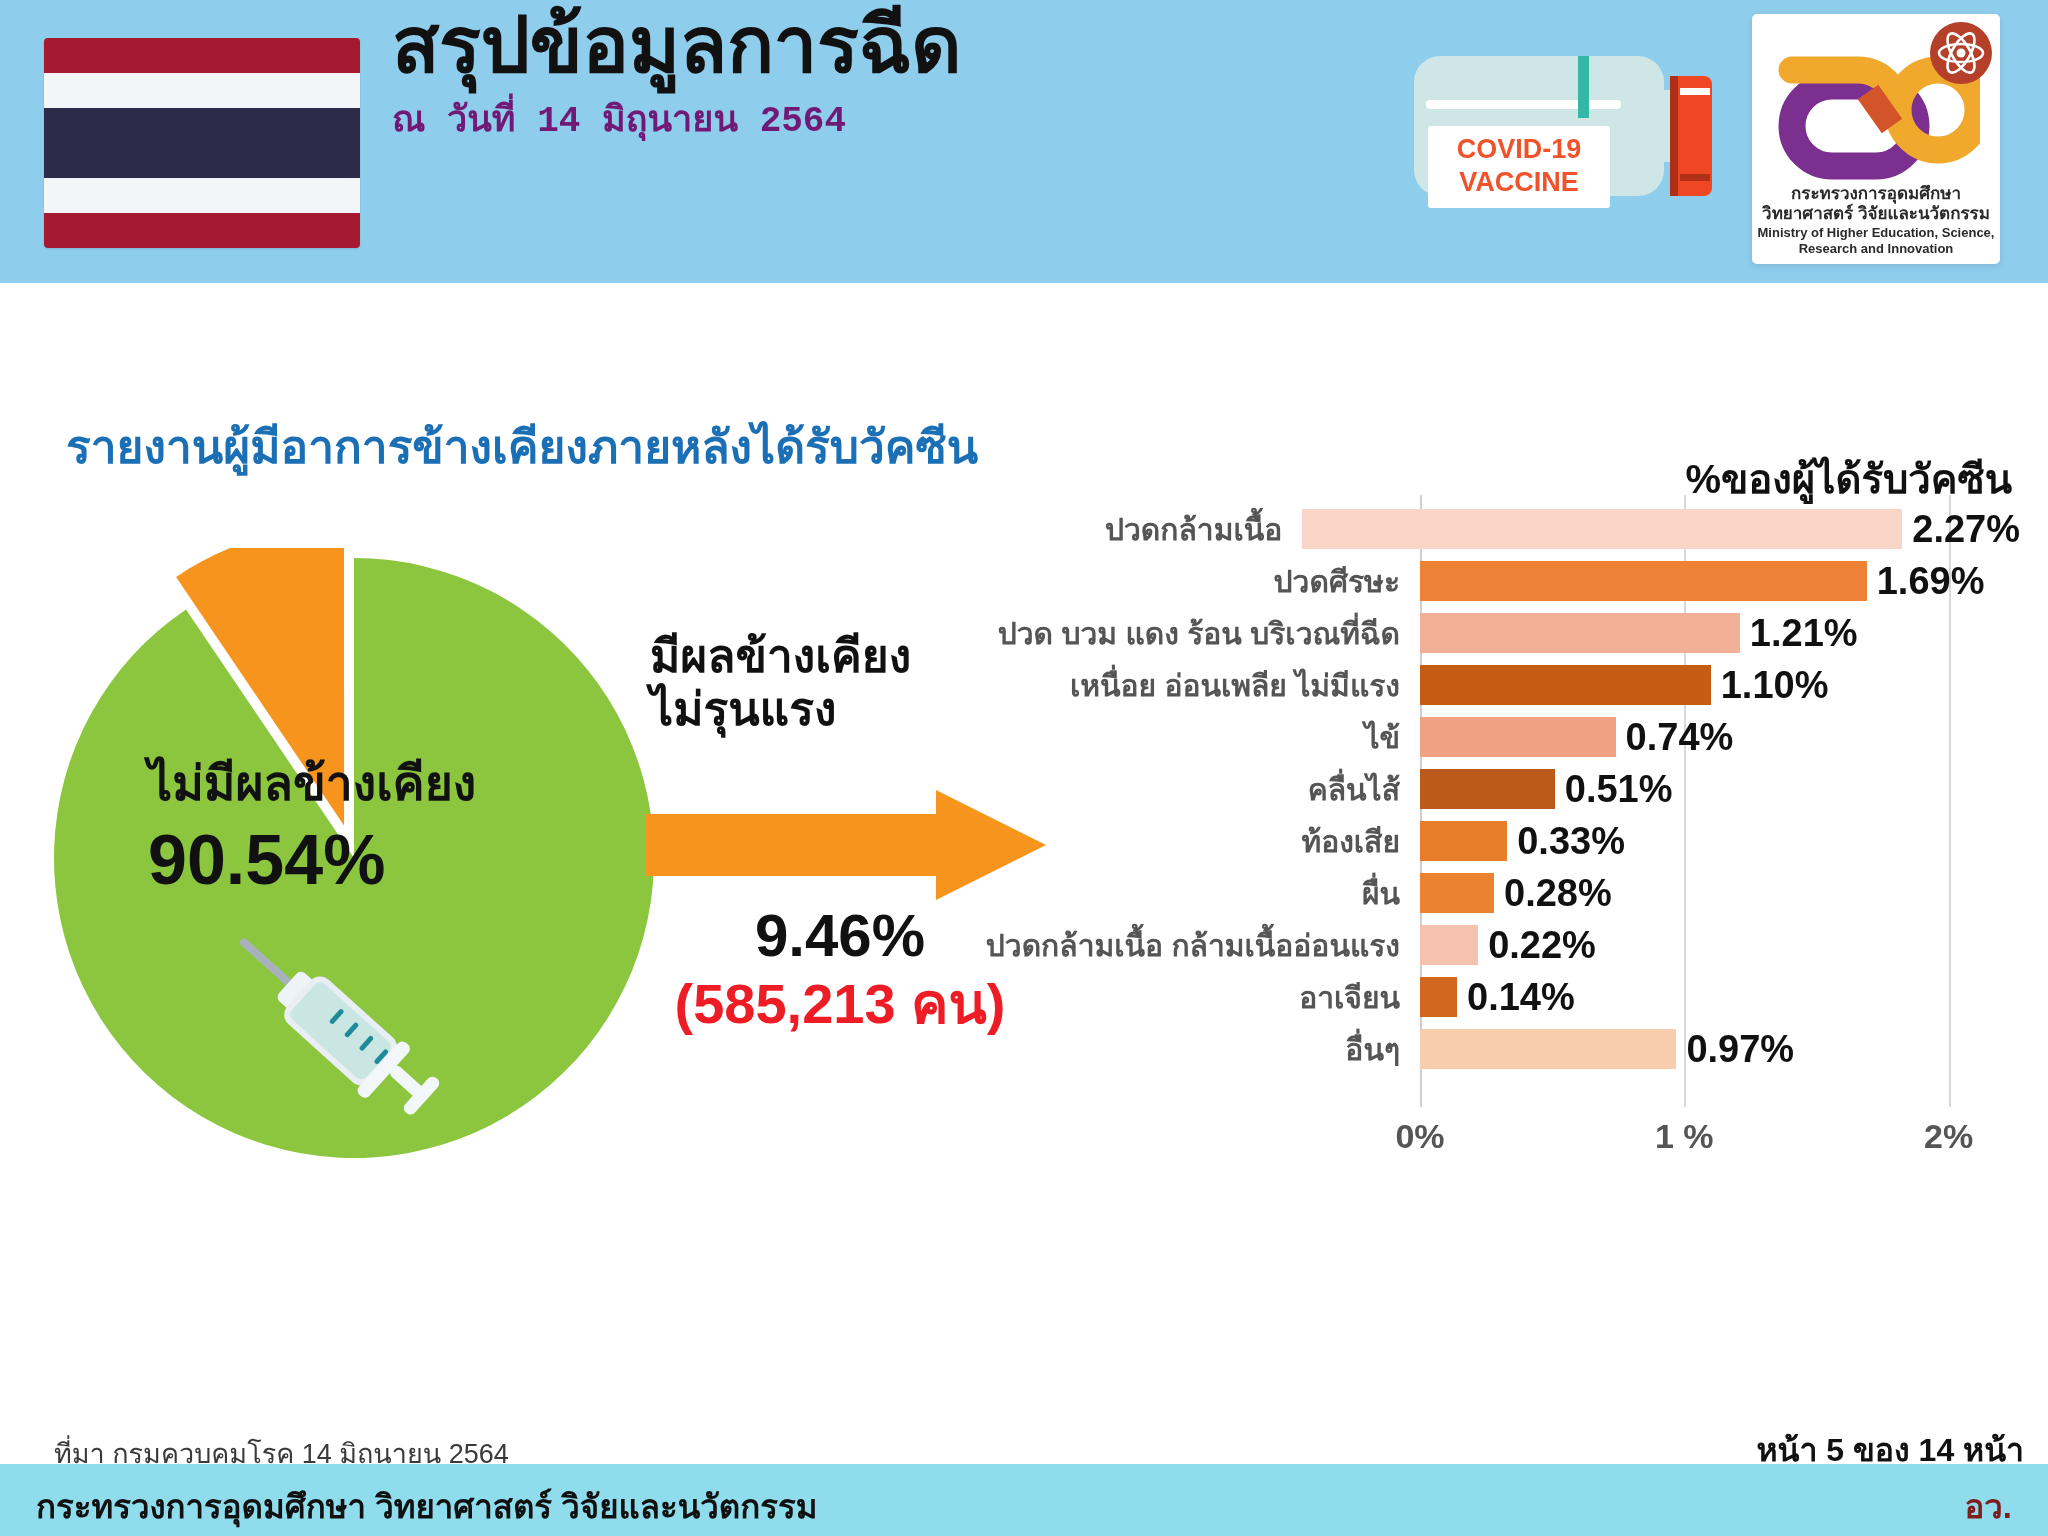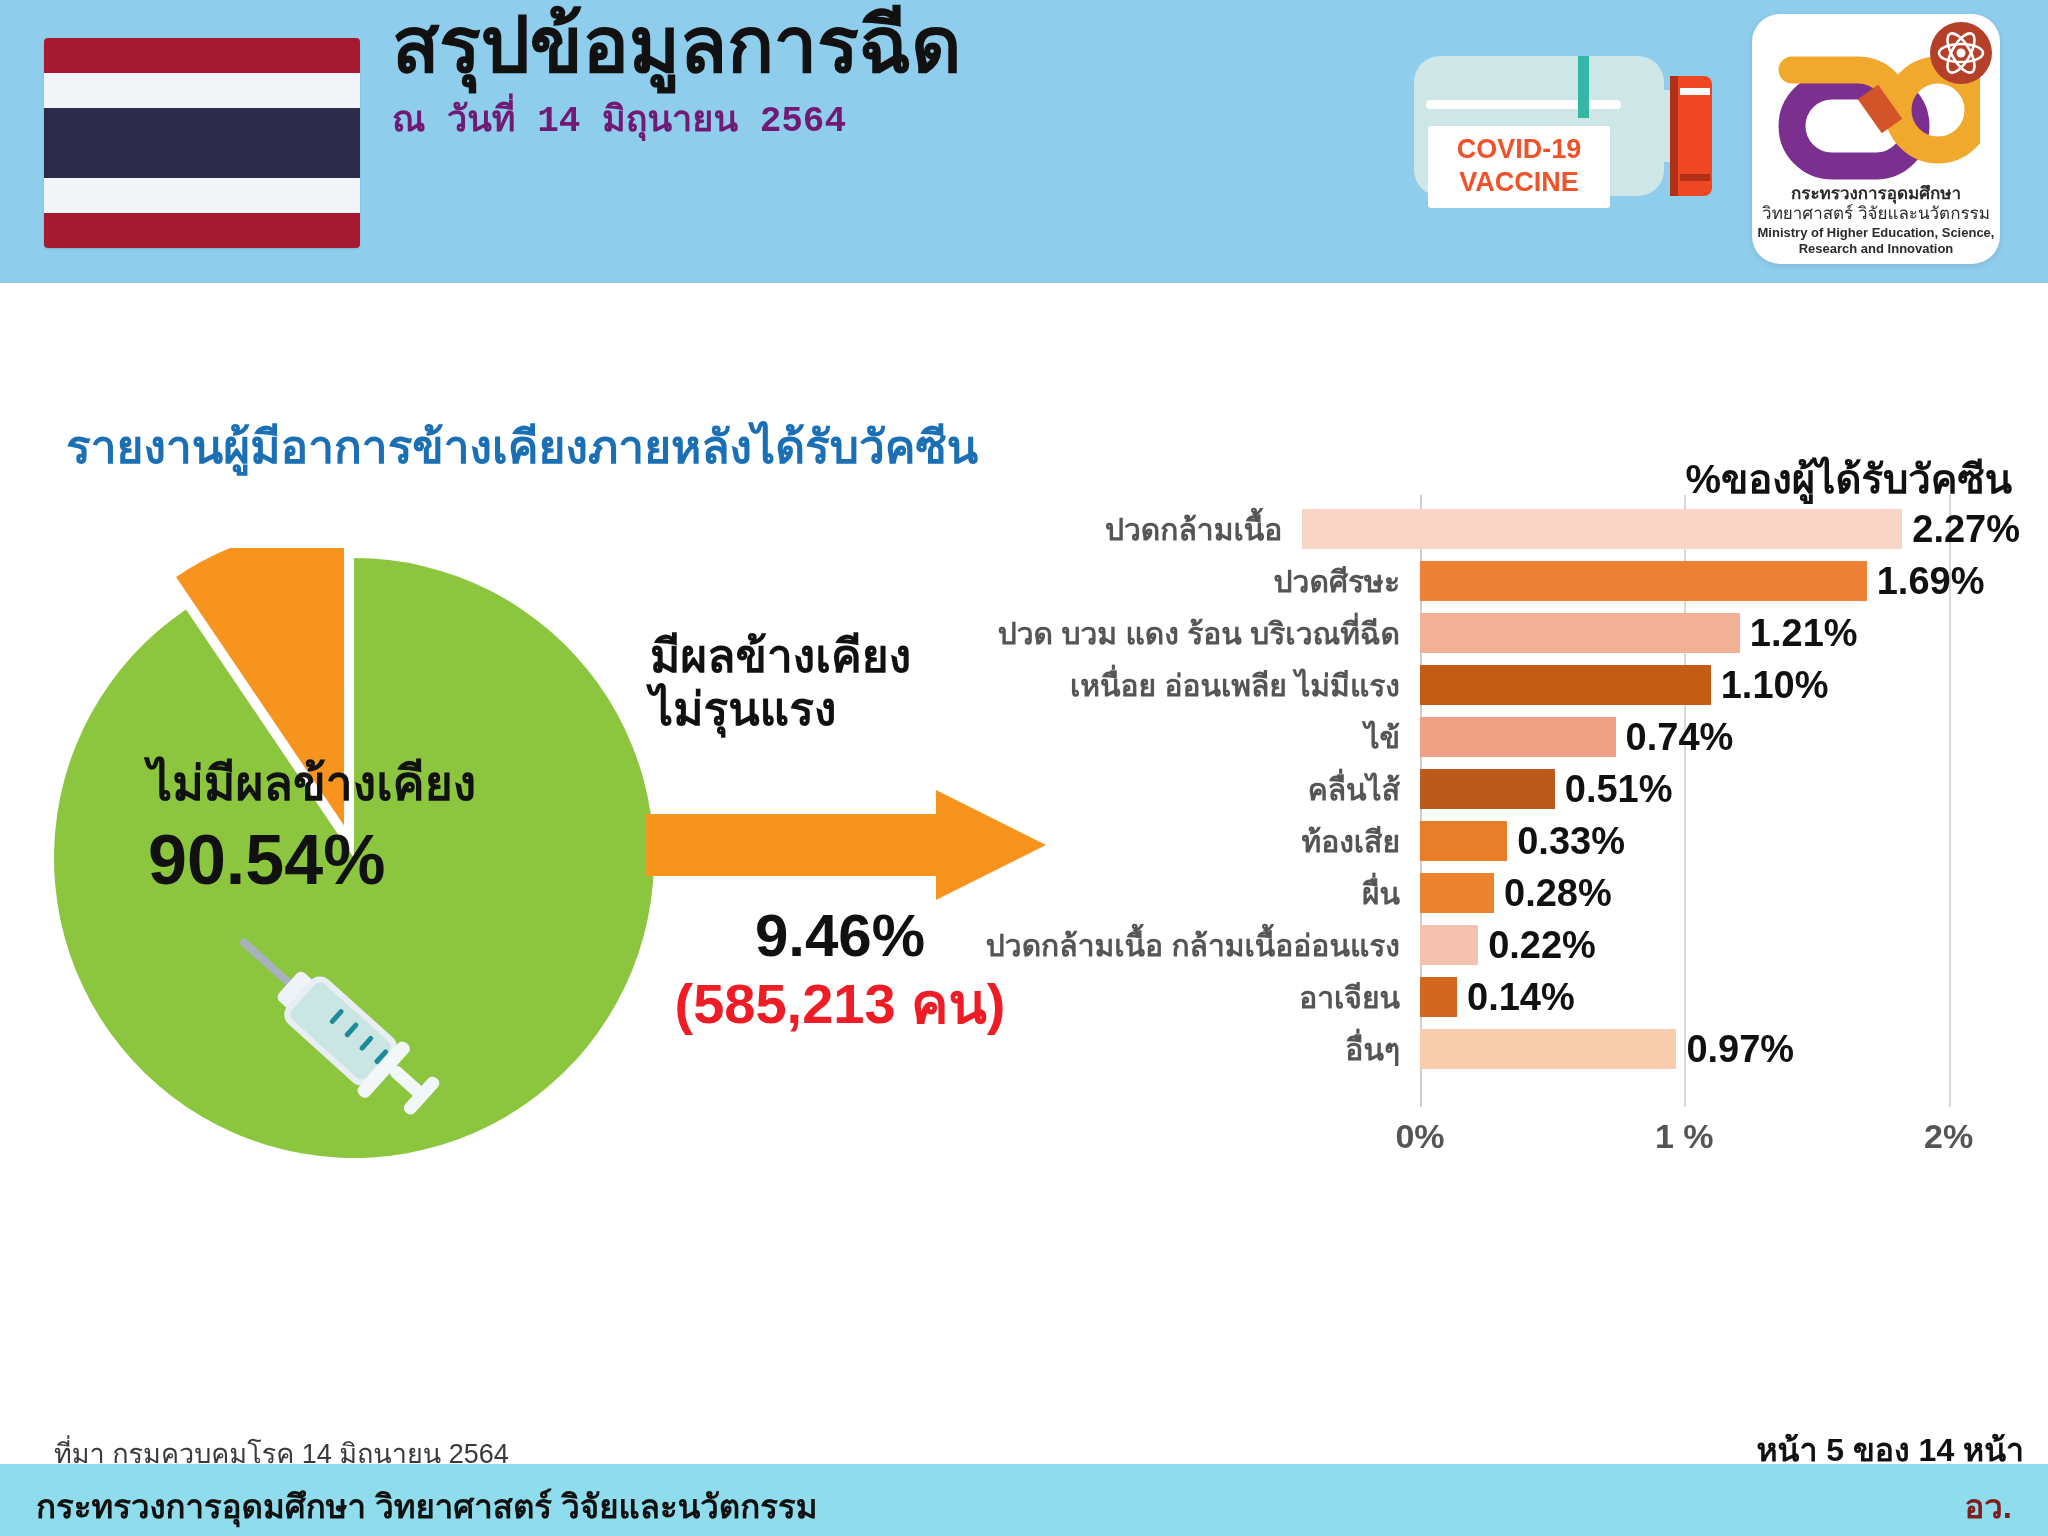--- a/index.html
+++ b/index.html
@@ -42,35 +42,35 @@
     font-size:36px; font-weight:bold; color:#701a75;
     margin-top:4px; white-space:nowrap;font-family:Liberation Mono, monospace;
   }
 
   
   .vial { position:absolute; left:1406px; top:38px; width:310px; height:175px; }
 
   
   .logo-card {
     position:absolute; left:1752px; top:14px; width:248px; height:250px;
-    background:#ffffff; border-radius:28px;
+    background:#ffffff; border-radius:5px;
     box-shadow:0 2px 6px rgba(0,0,0,.10);
     overflow:hidden;
   }
   .logo-sym { position:absolute; left:20px; top:16px; width:208px; height:150px; }
   .logo-atom {
     position:absolute; right:8px; top:8px; width:62px; height:62px;
     background:#b5402a; border-radius:50%;
   }
   .logo-text {
     position:absolute; left:0; right:0; bottom:8px;
     text-align:center; color:#2a2a2a; line-height:1.18;
   }
   .logo-text .t1 { font-size:17px; font-weight:bold; }
-  .logo-text .t2 { font-size:17px; font-weight:normal; }
+  .logo-text .t2 { font-size:17px; font-weight:bold; }
   .logo-text .t3 { font-size:13px; margin-top:1px;font-weight:bold; }
 
   
   .section-title {
     position:absolute; left:66px; top:410px;
     font-size:46px; font-weight:bold; color:#1b6fb5;
     white-space:nowrap;
   }
 
   

